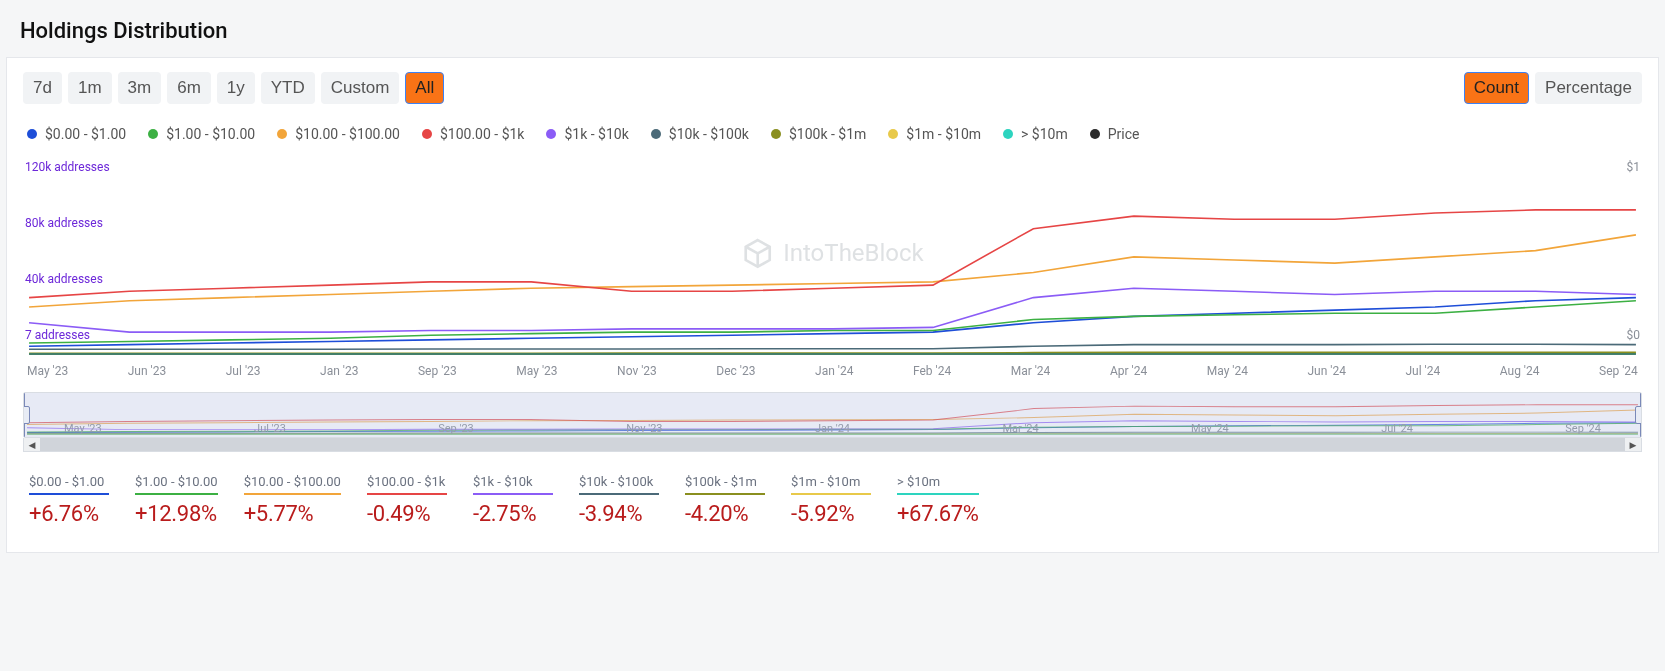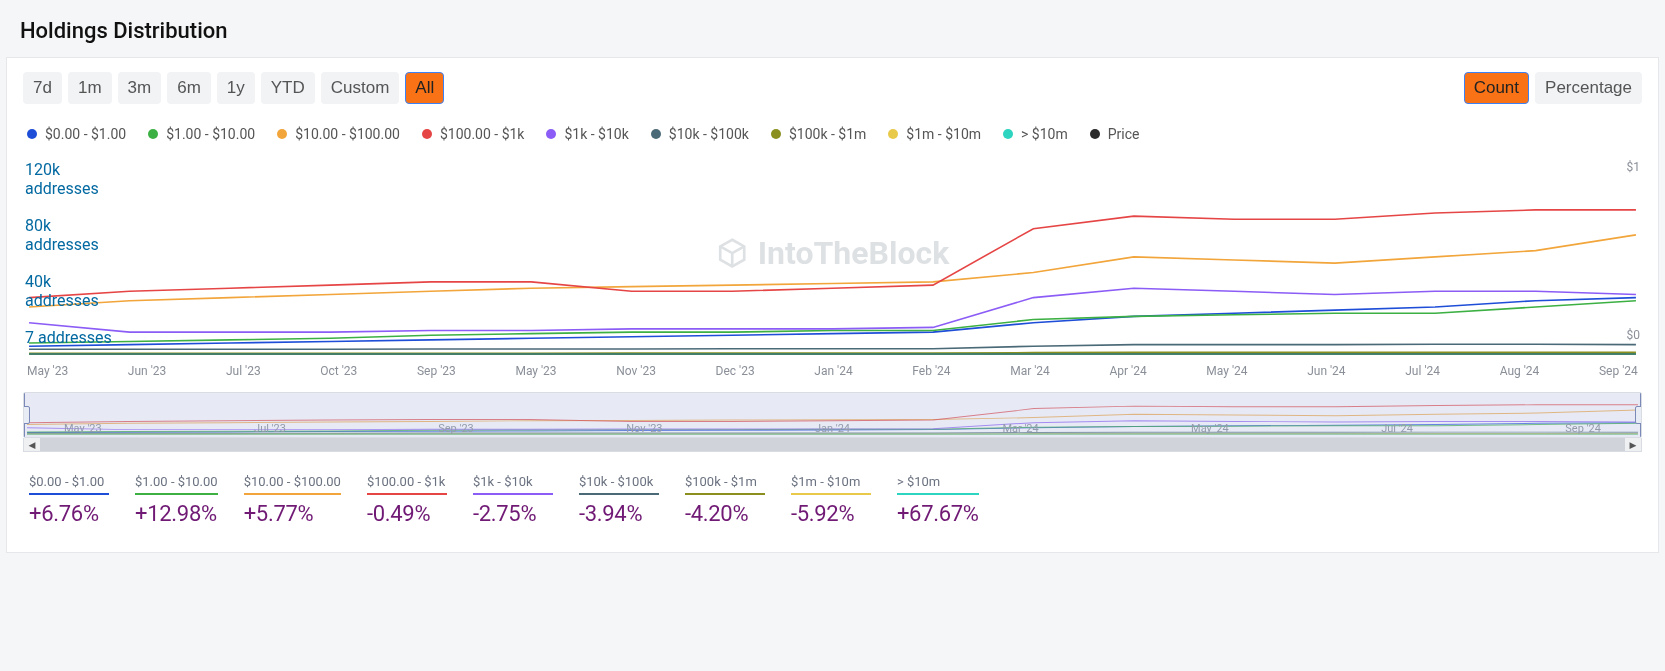--- a/index.html
+++ b/index.html
@@ -15,42 +15,42 @@
   .download-icon svg { width:18px; height:18px; fill:#555; }
   .controls-row { display:flex; justify-content:space-between; align-items:center; padding: 14px 16px 8px; }
   .range-group, .mode-group { display:flex; gap:6px; }
   .pill { background:#f1f3f5; border:1px solid transparent; color:#555; font-size:17px; padding:5px 9px; border-radius:4px; cursor:pointer; }
   .pill.active { background:#f97316; border:1px solid #3b82f6; color:#222; }
   .legend-row { display:flex; flex-wrap:wrap; gap:22px; padding: 14px 20px 8px; }
   .legend-item { display:flex; align-items:center; gap:8px; font-size:14px; color:#555; }
   .legend-dot { width:10px; height:10px; border-radius:50%; display:inline-block; }
   .chart-wrap { position:relative; padding: 10px 16px 0; }
   .y-left-labels { position:absolute; left:18px; top:10px; bottom:30px; width:100px; }
-  .y-left-labels div { position:absolute; font-size:16px; color:#0369a1; }
+  .y-left-labels div { position:absolute; font-size:12px; color:#6d28d9; }
   .y-right-labels { position:absolute; right:18px; top:10px; bottom:30px; width:30px; }
   .y-right-labels div { position:absolute; right:0; font-size:12px; color:#8a8f98; }
   svg.chart { display:block; width:100%; height:200px; }
   .x-labels { display:flex; justify-content:space-between; padding: 4px 20px 6px; font-size:12px; color:#8a8f98; }
   .navigator { position:relative; margin: 8px 16px 0; border:1px solid #d9dde3; height:46px; border-radius:2px; overflow:hidden; }
   .navigator svg { width:100%; height:100%; }
   .nav-mask { position:absolute; inset:0; background: rgba(120,140,200,0.18); border-left:1px solid #7a89b8; border-right:1px solid #7a89b8; }
   .nav-handle { position:absolute; top:50%; transform:translateY(-50%); width:10px; height:18px; background:#e8ecf5; border:1px solid #7a89b8; border-radius:2px; }
   .nav-handle.left { left:-5px; }
   .nav-handle.right { right:-5px; }
   .nav-labels { position:absolute; inset:0; display:flex; justify-content:space-between; align-items:flex-end; padding:0 40px 2px; font-size:11px; color:#9aa0a6; pointer-events:none; }
   .scroll-row { display:flex; align-items:center; margin: 0 16px; height:14px; background:#eef0f2; border:1px solid #d9dde3; border-top:none; }
   .scroll-arrow { width:16px; height:14px; display:flex; align-items:center; justify-content:center; font-size:9px; color:#555; cursor:pointer; }
   .scroll-track { flex:1; height:100%; background:#d0d4da; position:relative; }
   .change-section { padding: 22px 22px 26px; }
   .change-title { font-size:16px; color:#6b7280; margin-bottom:14px; }
   .change-grid { display:flex; gap:26px; flex-wrap:wrap; }
   .change-item { min-width: 80px; }
   .change-label { font-size:13px; color:#6b7280; padding-bottom:4px; border-bottom:2px solid; margin-bottom:6px; white-space:nowrap; }
-  .change-value { font-size:22px; font-weight:400; color:#701a75; letter-spacing:-0.3px; }
-  .watermark { position:absolute; left:50%; top:50%; transform:translate(-50%,-55%); font-size:32px; font-weight:700; color:#d7dadd; opacity:.8; display:flex; align-items:center; gap:10px; pointer-events:none; white-space:nowrap; }
+  .change-value { font-size:22px; font-weight:400; color:#b91c1c; letter-spacing:-0.3px; }
+  .watermark { position:absolute; left:50%; top:50%; transform:translate(-50%,-55%); font-size:24px; font-weight:400; color:#d7dadd; opacity:.8; display:flex; align-items:center; gap:10px; pointer-events:none; white-space:nowrap; }
   .watermark svg { width:32px; height:32px; stroke:#d7dadd; fill:none; stroke-width:2; }
 </style>
 </head>
 <body>
 
 <div class="page">
   <div class="title-bar">
     <h1>Holdings Distribution</h1>
   </div>
 
@@ -144,21 +144,21 @@
           <path d="M6.0 193.2 L105.3 193.2 L204.5 193.2 L303.8 193.2 L403.0 193.2 L502.3 193.2 L601.5 193.1 L700.8 193.1 L800.0 193.1 L899.3 193.1 L998.5 192.6 L1097.8 192.4 L1197.0 192.4 L1296.3 192.4 L1395.5 192.4 L1494.8 192.4 L1594.0 192.4 " stroke="#8a8f1f" fill="none" stroke-width="1.6"></path>
           <path d="M6.0 193.9 L105.3 193.9 L204.5 193.9 L303.8 193.9 L403.0 193.9 L502.3 193.9 L601.5 193.9 L700.8 193.9 L800.0 193.9 L899.3 193.9 L998.5 193.8 L1097.8 193.8 L1197.0 193.8 L1296.3 193.8 L1395.5 193.8 L1494.8 193.8 L1594.0 193.8 " stroke="#e8c94a" fill="none" stroke-width="1.6"></path>
           <path d="M6.0 194.0 L105.3 194.0 L204.5 194.0 L303.8 194.0 L403.0 194.0 L502.3 194.0 L601.5 194.0 L700.8 194.0 L800.0 194.0 L899.3 194.0 L998.5 194.0 L1097.8 194.0 L1197.0 194.0 L1296.3 194.0 L1395.5 194.0 L1494.8 194.0 L1594.0 194.0 " stroke="#2dd4bf" fill="none" stroke-width="1.6"></path>
           <line x1="6" x2="1594" y1="194" y2="194" stroke="#2b2b2b" stroke-width="1"></line>
         </svg>
     </div>
     <div class="x-labels" id="xlab">
         <span>May '23</span>
         <span>Jun '23</span>
         <span>Jul '23</span>
-        <span>Oct '23</span>
+        <span>Jan '23</span>
         <span>Sep '23</span>
         <span>May '23</span>
         <span>Nov '23</span>
         <span>Dec '23</span>
         <span>Jan '24</span>
         <span>Feb '24</span>
         <span>Mar '24</span>
         <span>Apr '24</span>
         <span>May '24</span>
         <span>Jun '24</span>

